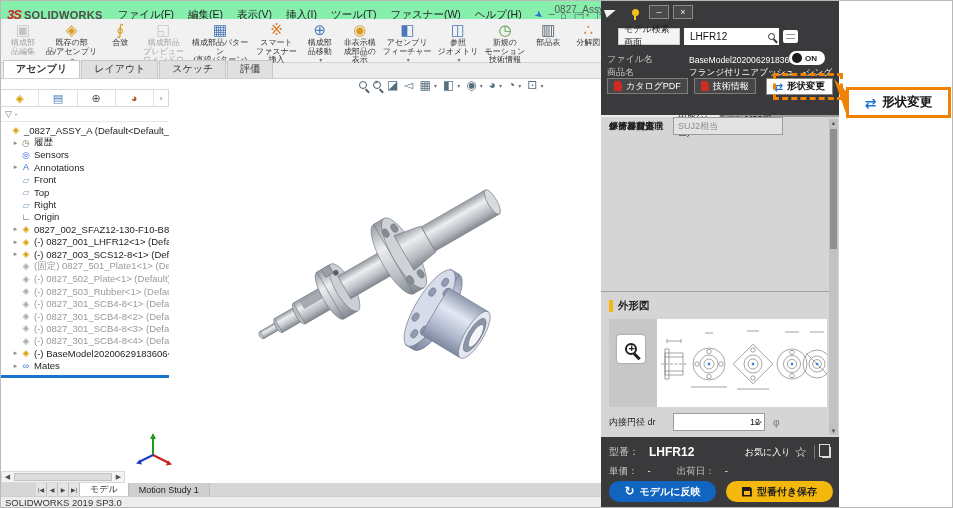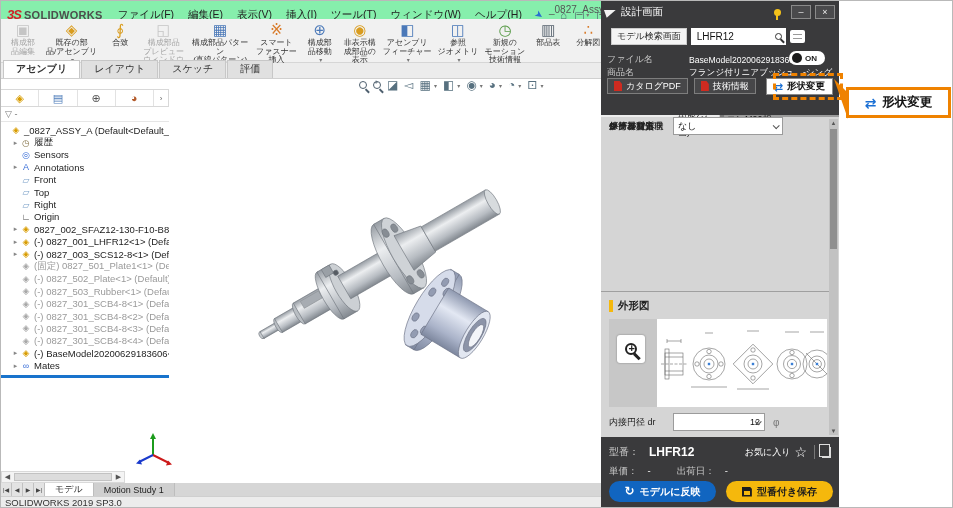--- a/index.html
+++ b/index.html
@@ -65,38 +65,38 @@
   .titem .ticon{width:12px;font-size:9px;text-align:center;flex:none;line-height:10px;}
   .titem .tlabel{font-size:9.5px;color:#1d1d1d;margin-left:2px;}
   .titem .tlabel.dim{color:#9a9a9a;}
   .lv1{padding-left:10px;}
   #tree-endline{height:3px;background:#1873cc;width:168px;margin-top:3px;}
 
   
   #hscroll{position:absolute;left:0;top:470px;width:124px;height:12px;background:#f4f4f4;border:1px solid #d9d9d9;display:flex;align-items:center;}
   #hscroll .ar{width:11px;font-size:7px;color:#555;text-align:center;}
   #hscroll .thumb{flex:1;height:8px;background:#dcdcdc;border:1px solid #c2c2c2;margin:0 1px;}
-  #doctabs{position:absolute;left:0;top:482px;width:838px;height:13px;background:#d6d6d6;display:flex;align-items:stretch;}
+  #doctabs{position:absolute;left:0;top:482px;width:838px;height:13px;background:#d6d6d6;display:flex;align-items:stretch;padding-left:35px;}
   .nav4{display:flex;}
   .navb{width:11px;font-size:6px;color:#444;border-right:1px solid #c0c0c0;display:flex;align-items:center;justify-content:center;background:#e3e3e3;}
   .dtab{font-size:9px;color:#222;padding:0 10px;display:flex;align-items:center;background:#cfcfcf;border-right:1px solid #bdbdbd;}
   .dtab.active{background:#fff;}
   #statusbar{position:absolute;left:0;top:495px;width:600px;height:13px;background:#ececec;border-top:1px solid #cfcfcf;font-size:9.5px;color:#333;padding:0 4px;line-height:12px;}
 
   
   #panel{position:absolute;left:600px;top:0;width:238px;height:508px;background:#3a3a3c;}
   #p-header{position:absolute;left:0;top:0;width:238px;height:22px;display:flex;align-items:center;padding:0 4px;}
   .pplane{width:0;height:0;border-left:11px solid #f2f2f2;border-top:4px solid transparent;border-bottom:4px solid transparent;transform:rotate(-20deg);margin-right:5px;}
   #p-title{color:#fff;font-size:10.5px;flex:1;}
   .winbtn{width:20px;height:14px;border:1px solid #8a8a8a;display:flex;align-items:center;justify-content:center;color:#eee;font-size:9px;margin-left:4px;background:#4a4a4c;}
   .pinbtn{width:20px;height:16px;display:flex;align-items:center;justify-content:center;margin-left:4px;}
   .pinshape{width:7px;height:7px;background:#f4c21a;border-radius:50%;position:relative;}
   .pinshape::after{content:"";position:absolute;left:2.5px;top:6px;width:2px;height:5px;background:#f4c21a;}
 
-  #p-search{position:absolute;left:0;top:22px;width:214px;height:26px;display:flex;align-items:center;padding:0 10px;gap:4px;}
+  #p-search{position:absolute;left:0;top:22px;width:214px;height:26px;display:flex;align-items:center;padding:0 17px;gap:4px;}
   #msearch-btn{background:#f4f4f4;border:1px solid #ccc;font-size:9px;color:#222;height:17px;padding:0 5px;display:flex;align-items:center;}
   #search-wrap{flex:1;background:#fff;height:17px;display:flex;align-items:center;padding:0 4px;}
   #search-wrap input{border:none;outline:none;flex:1;font-size:10px;width:80px;color:#111;}
   .mgd{position:relative;width:7px;height:7px;border:1.4px solid #333;border-radius:50%;flex:none;}
   .mgd::after{content:"";position:absolute;right:-4px;bottom:-3px;width:5px;height:1.5px;background:#333;transform:rotate(45deg);}
   .notebox{width:15px;height:13px;background:#fff;border-radius:2px;flex:none;background-image:linear-gradient(#999 1px,transparent 1px),linear-gradient(#999 1px,transparent 1px);background-size:9px 4px;background-position:3px 4px,3px 8px;background-repeat:no-repeat;}
 
   .p-kv{position:absolute;left:6px;display:flex;align-items:center;width:226px;gap:36px;}
   .p-k{font-size:9px;color:#c9c9c9;width:46px;flex:none;}
   .p-v{font-size:8.6px;color:#fff;white-space:nowrap;overflow:hidden;}
@@ -182,21 +182,21 @@
           <span class="menu-item">ファイル(F)</span>
 
           <span class="menu-item">編集(E)</span>
 
           <span class="menu-item">表示(V)</span>
 
           <span class="menu-item">挿入(I)</span>
 
           <span class="menu-item">ツール(T)</span>
 
-          <span class="menu-item">ウィンドウ(W)</span>
+          <span class="menu-item">ファスナー(W)</span>
 
           <span class="menu-item">ヘルプ(H)</span>
         </div>
       <span class="pin-blue">➤</span>
       <div class="qa">
 
           <span class="qa-btn">
             <span class="qa-g">⌂</span>
 
           </span>
@@ -662,21 +662,20 @@
       <span class="dtab active">モデル</span>
           <span class="dtab">Motion Study 1</span>
         </span>
     </div>
     <div id="statusbar">SOLIDWORKS 2019 SP3.0</div>
   </div>
 
   <div id="panel">
     <div id="p-header">
       <span class="pplane"></span>
-      <span id="p-title">設計画面</span>
       <span class="pinbtn">
           <span class="pinshape"></span>
         </span>
       <span class="winbtn">–</span>
       <span class="winbtn">×</span>
     </div>
 
     <div id="p-search">
       <span id="msearch-btn">モデル検索画面</span>
       <span id="search-wrap">
@@ -785,24 +784,20 @@
           <div class="frow">
             <span class="flabel">ボール材質</span>
             <span class="fselect disabled">
               <span>SUJ2相当</span>
 
             </span>
           </div>
 
           <div class="frow">
             <span class="flabel">レイアウト</span>
-            <span class="fselect">
-              <span>なし</span>
-              <i class="chev"></i>
-            </span>
           </div>
         </div>
       <div id="fsep"></div>
       <div id="outline-hdr">
         <span class="ybar"></span>
         <span class="otxt">外形図</span>
       </div>
       <div id="outline-box">
         <span id="outline-zoom">
             <span class="mgb"></span>

